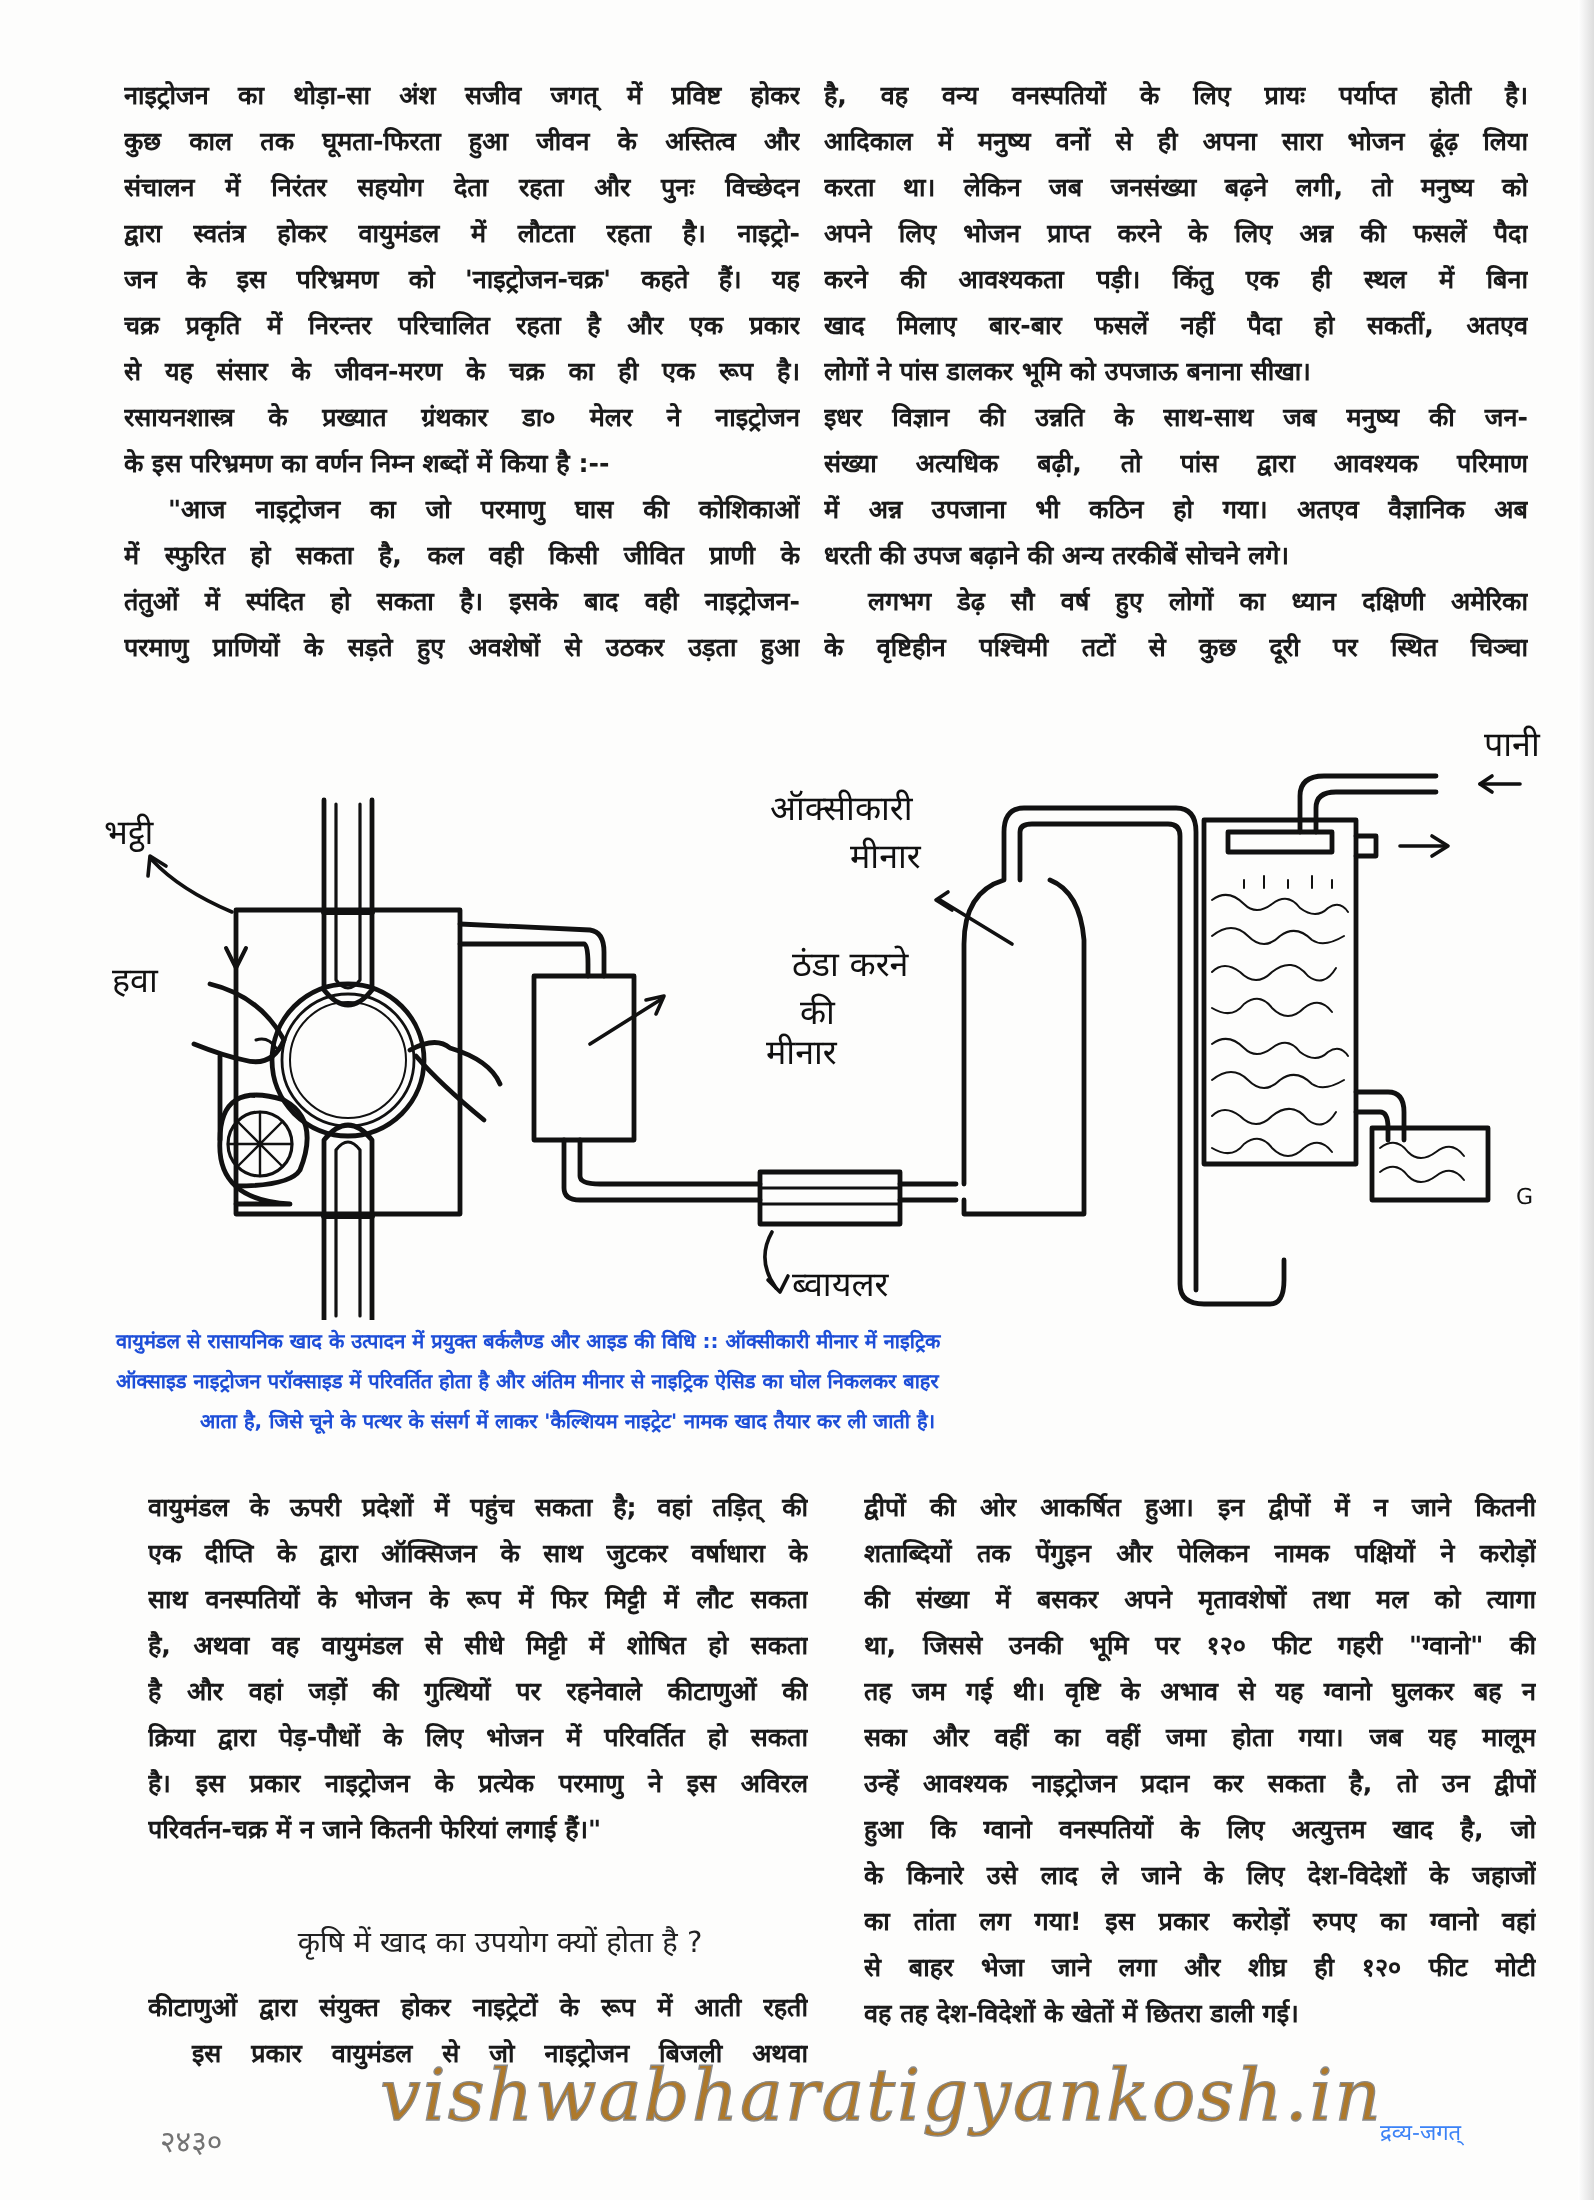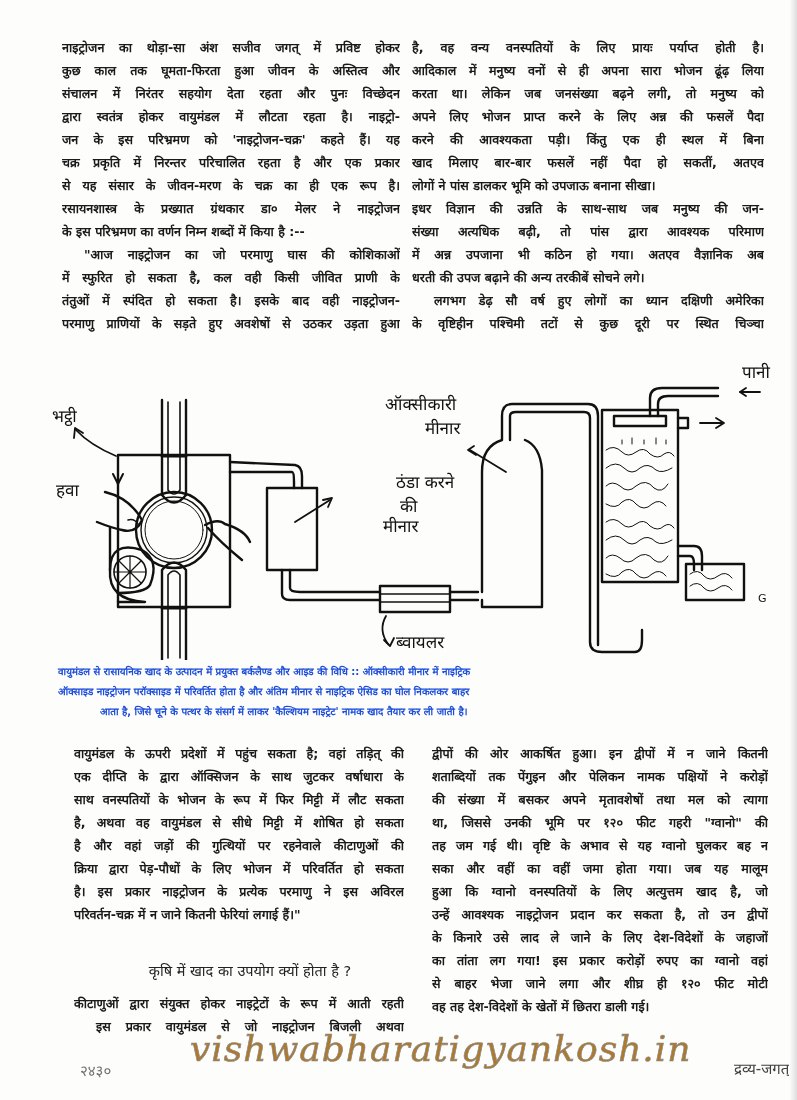--- a/index.html
+++ b/index.html
@@ -12,21 +12,21 @@
   .col .indent { padding-left: 22px; }
   #col-top-left  { left: 62px;  top: 36px;  width: 338px; }
   #col-top-right { left: 412px; top: 36px;  width: 352px; }
   #col-bot-left  { left: 74px;  top: 742px; width: 330px; }
   #col-bot-right { left: 432px; top: 742px; width: 336px; }
   .caption { position: absolute; left: 58px; top: 662px; width: 720px; font-size: 10px; line-height: 20px; color: #1d4ed8; font-weight: bold; }
   .caption .cl { display: block; white-space: nowrap; }
   .caption .cl.c3 { padding-left: 42px; }
   .subhead { position: absolute; left: 110px; top: 960px; width: 280px; text-align: center; font-size: 14.5px; font-weight: normal; color: #222; }
   .folio-left { position: absolute; left: 80px; top: 1060px; font-size: 15px; color: #737373; }
-  .folio-right { position: absolute; left: 690px; top: 1058px; font-size: 15px; color: #404040; margin-left: 44px; }
+  .folio-right { position: absolute; left: 690px; top: 1058px; font-size: 11px; color: #3b82f6; }
   .watermark { position: absolute; left: 190px; top: 1028px; font-family: "DejaVu Serif", serif; font-style: italic; font-size: 36px; letter-spacing: 1px; color: #a16207;
                -webkit-text-stroke: 0.7px #777; opacity: 0.85; white-space: nowrap; }
   #diagram { position: absolute; left: 50px; top: 360px; width: 747px; height: 300px; }
   .dlabel { position: absolute; font-size: 17px; font-weight: normal; color: #111; white-space: nowrap; }
   .right-edge { position: absolute; right: 0; top: 0; width: 8px; height: 1100px; background: linear-gradient(to right, #fff, #ddd); }
 </style>
 </head>
 <body>
 
 <div class="page">
@@ -194,22 +194,22 @@
     <span class="line indent">इस प्रकार वायुमंडल से जो नाइट्रोजन बिजली अथवा</span>
   </div>
 
   <div class="col" id="col-bot-right">
     <span class="line">द्वीपों की ओर आकर्षित हुआ। इन द्वीपों में न जाने कितनी</span>
     <span class="line">शताब्दियों तक पेंगुइन और पेलिकन नामक पक्षियों ने करोड़ों</span>
     <span class="line">की संख्या में बसकर अपने मृतावशेषों तथा मल को त्यागा</span>
     <span class="line">था, जिससे उनकी भूमि पर १२० फीट गहरी "ग्वानो" की</span>
     <span class="line">तह जम गई थी। वृष्टि के अभाव से यह ग्वानो घुलकर बह न</span>
     <span class="line">सका और वहीं का वहीं जमा होता गया। जब यह मालूम</span>
+    <span class="line">उन्हें आवश्यक नाइट्रोजन प्रदान कर सकता है, तो उन द्वीपों</span>
     <span class="line">हुआ कि ग्वानो वनस्पतियों के लिए अत्युत्तम खाद है, जो</span>
-    <span class="line">उन्हें आवश्यक नाइट्रोजन प्रदान कर सकता है, तो उन द्वीपों</span>
     <span class="line">के किनारे उसे लाद ले जाने के लिए देश-विदेशों के जहाजों</span>
     <span class="line">का तांता लग गया! इस प्रकार करोड़ों रुपए का ग्वानो वहां</span>
     <span class="line">से बाहर भेजा जाने लगा और शीघ्र ही १२० फीट मोटी</span>
     <span class="line last">वह तह देश-विदेशों के खेतों में छितरा डाली गई।</span>
   </div>
 
   <div class="watermark">vishwabharatigyankosh.in</div>
   <div class="folio-left">२४३०</div>
   <div class="folio-right">द्रव्य-जगत्</div>
   <div class="right-edge"></div>

